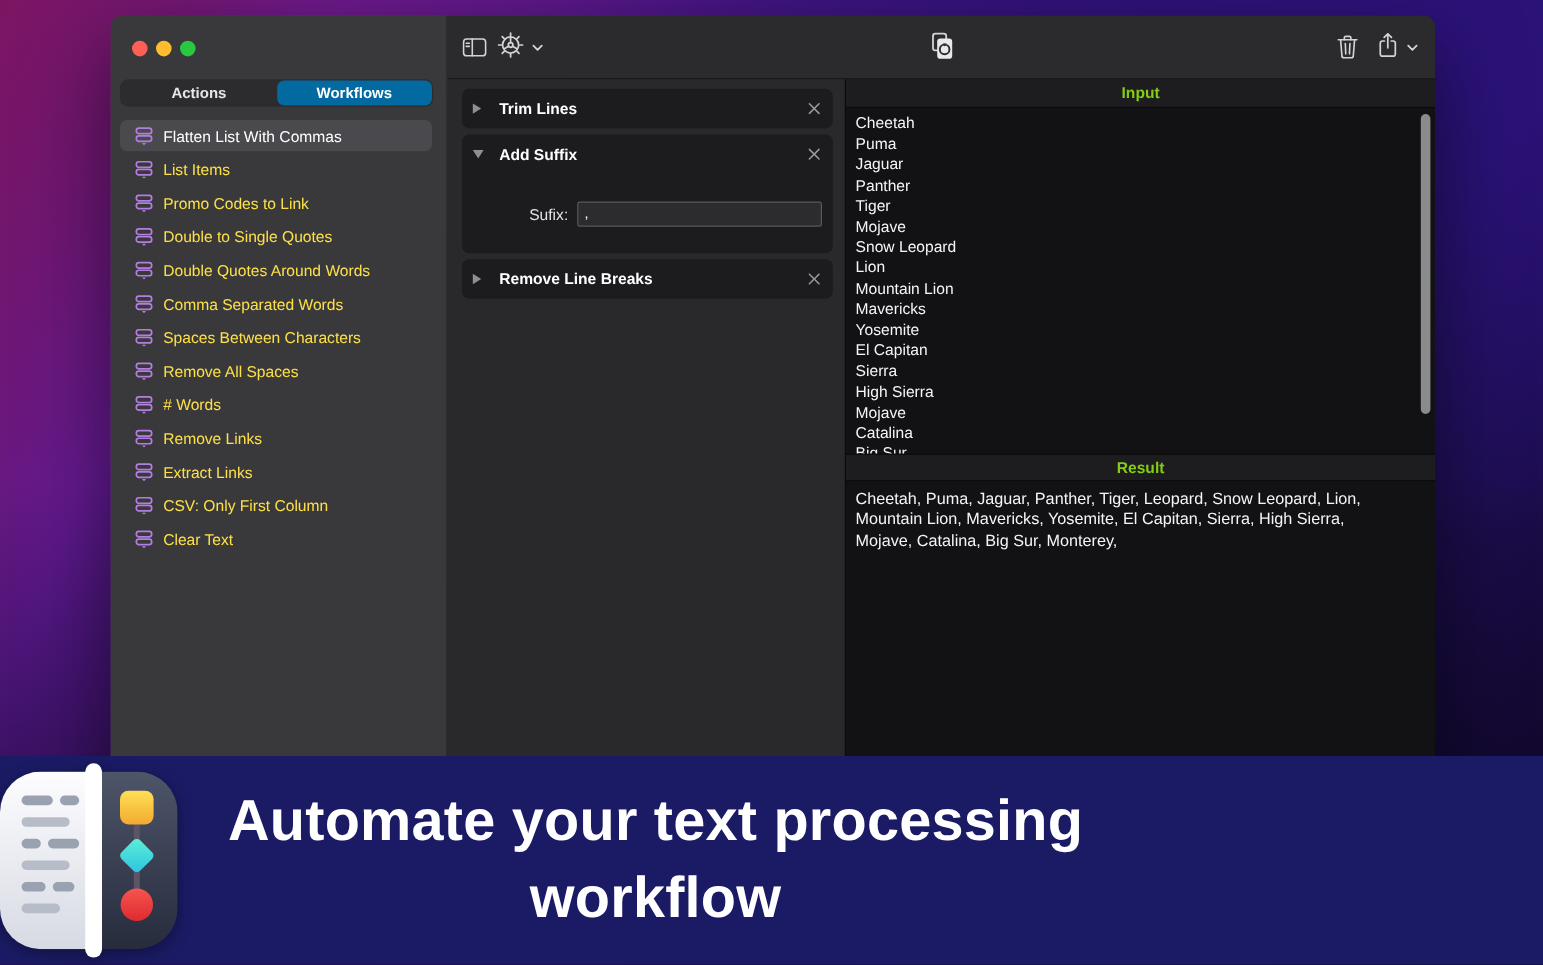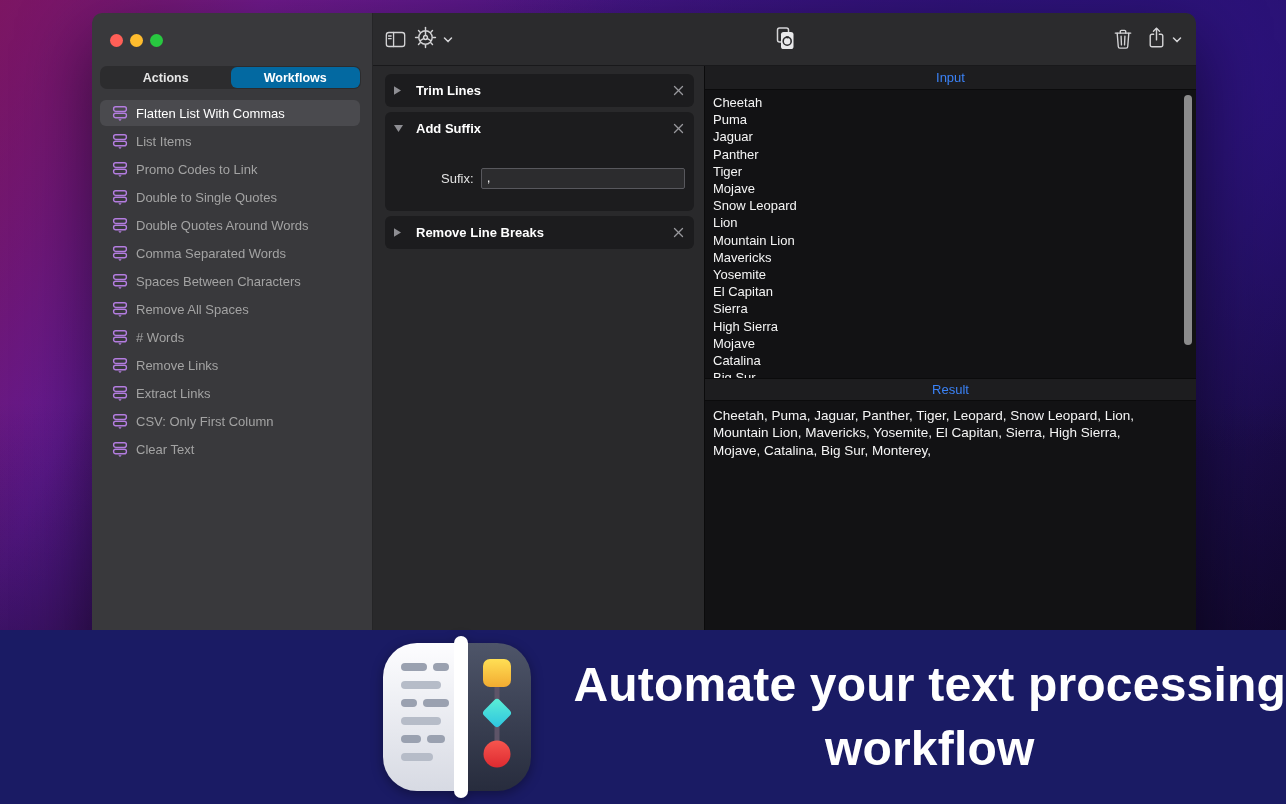--- a/index.html
+++ b/index.html
@@ -25,21 +25,21 @@
   .light { width:13px; height:13px; border-radius:50%; }
 
   .segmented { position:absolute; left:8px; top:53px; width:261px; height:23px;
     background:#2c2c2e; border-radius:7px; display:flex; padding:1px; }
   .seg { flex:1; display:flex; align-items:center; justify-content:center;
     font-size:12.5px; font-weight:600; color:#e6e6e6; border-radius:6px; cursor:default; }
   .seg.selected { background:#0369a1; color:#ffffff; }
 
   .side-list { position:absolute; left:8px; top:87px; right:12px; }
   .side-item { height:26px; margin-bottom:2px; display:flex; align-items:center;
-    padding:0 8px 0 12px; border-radius:6px; color:#a3a3a3; }
+    padding:0 8px 0 12px; border-radius:6px; color:#fde047; }
   .side-item.selected { background:#4a4a4e; color:#ffffff; }
   .wf-icon { width:16px; height:16px; flex:none; display:flex; align-items:center; }
   .side-label { margin-left:8px; font-size:13px; font-weight:500; white-space:nowrap; }
 
   
   .main { flex:1; display:flex; flex-direction:column; min-width:0; }
   .toolbar { height:53px; flex:none; background:#2b2b2d; border-bottom:1px solid #19191b;
     display:flex; align-items:center; padding:0 14px 0 12px; position:relative; }
   .tb-btn { display:flex; align-items:center; justify-content:center; background:none; border:none; padding:0; }
   .tb-left { display:flex; align-items:center; gap:8px; }
@@ -59,33 +59,33 @@
   .card-body { height:66px; display:flex; align-items:center; padding-left:56px; }
   .field-label { width:30px; text-align:right; font-size:13px; color:#e3e3e3; }
   .field-input { margin-left:10px; width:204px; height:21px; background:#2c2c2e;
     border:1px solid #58585d; border-radius:2px; color:#ffffff; font-size:12px;
     padding:0 5px; font-family:inherit; }
 
   
   .io { flex:1; display:flex; flex-direction:column; min-width:0; background:#121214; }
   .io-head { height:24px; flex:none; background:#1d1d1f; border-bottom:1px solid #0b0b0c;
     display:flex; align-items:center; justify-content:center;
-    font-size:13px; font-weight:400; color:#3b82f6; }
+    font-size:13px; font-weight:700; color:#84cc16; }
   .io-head.result-head { border-top:1px solid #0b0b0c; height:23px; }
   .io-body { position:relative; overflow:hidden; }
   .input-body { height:288px; flex:none; padding:4px 14px 0 8px; }
   .result-body { flex:1; padding:6px 14px 0 8px; }
   .io-line { font-size:13px; line-height:17.2px; color:#f5f5f5; white-space:nowrap; }
   .result-body .io-line { font-size:13.5px; line-height:17.4px; }
   .scroll-thumb { position:absolute; right:4px; top:5px; width:8px; height:250px;
     border-radius:4px; background:rgba(214,214,214,.62); }
 
   
   .banner { position:absolute; left:0; bottom:0; width:1286px; height:174px;
-    display:flex; align-items:center; justify-content:flex-end; gap:42px; }
+    display:flex; align-items:center; justify-content:flex-start; gap:42px; }
   .app-icon { width:148px; height:148px; flex:none; position:relative; }
   .app-icon svg { overflow:visible; filter:drop-shadow(0 3px 6px rgba(0,0,0,.35)); }
   .headline { text-align:center; color:#ffffff; font-size:48px; font-weight:700;
     line-height:64px; letter-spacing:.2px; }
 
   .icon-stroke { stroke:#d4d4d6; fill:none; stroke-width:1.5; stroke-linecap:round; stroke-linejoin:round; }
 </style>
 </head>
 <body>
 

